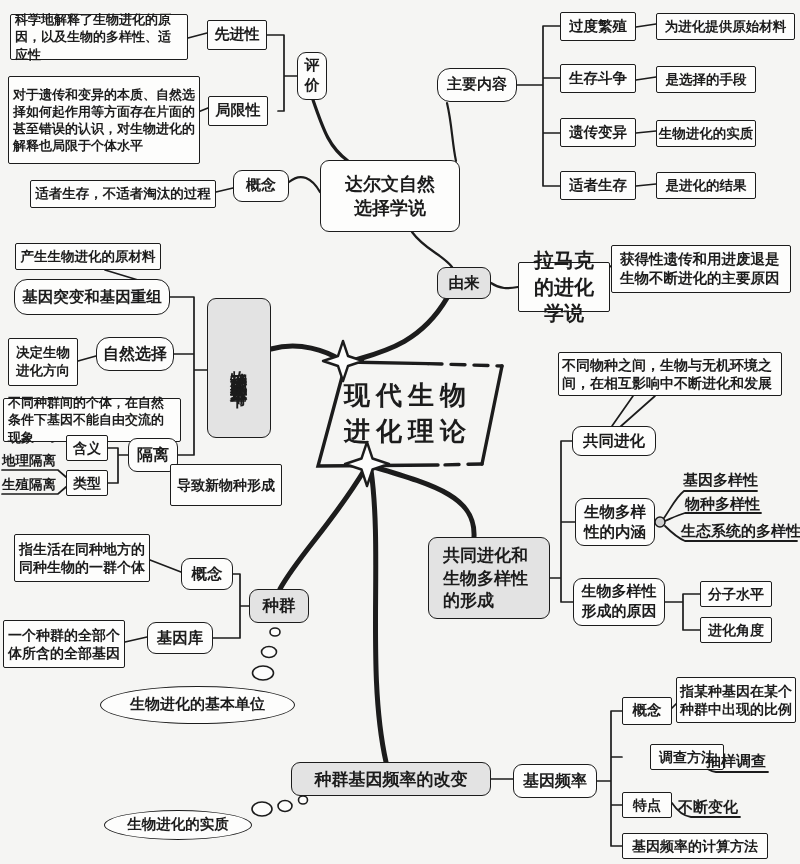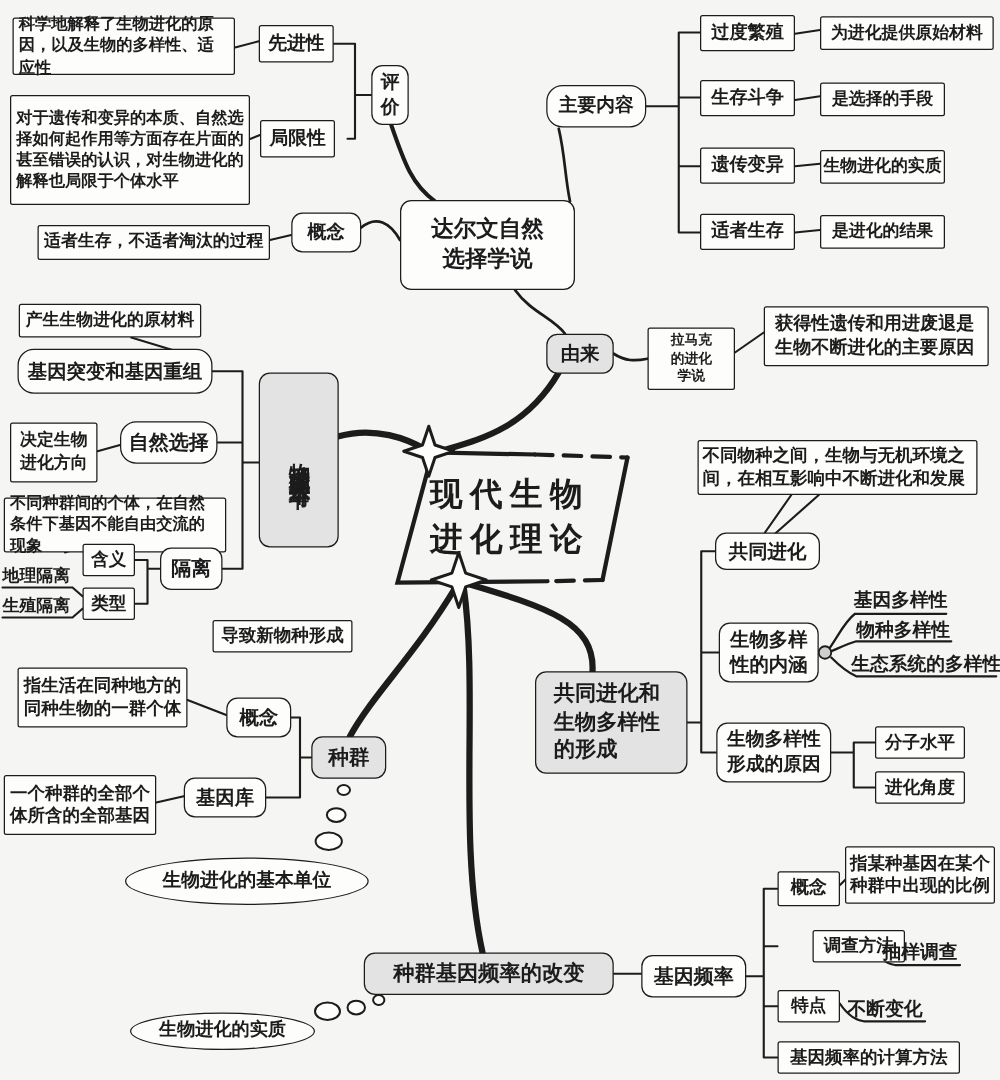--- a/index.html
+++ b/index.html
@@ -100,34 +100,34 @@
   <div class="n sq" style="left:560px;top:12px;width:76px;height:29px;font-size:14.5px;">过度繁殖</div>
   <div class="n sq" style="left:656px;top:13px;width:139px;height:27px;font-size:13.5px;">为进化提供原始材料</div>
   <div class="n sq" style="left:560px;top:64px;width:76px;height:29px;font-size:14.5px;">生存斗争</div>
   <div class="n sq" style="left:656px;top:66px;width:100px;height:27px;font-size:13.5px;">是选择的手段</div>
   <div class="n sq" style="left:560px;top:118px;width:76px;height:29px;font-size:14.5px;">遗传变异</div>
   <div class="n sq" style="left:656px;top:120px;width:100px;height:27px;font-size:13.5px;">生物进化的实质</div>
   <div class="n sq" style="left:560px;top:171px;width:76px;height:29px;font-size:14.5px;">适者生存</div>
   <div class="n sq" style="left:656px;top:172px;width:100px;height:27px;font-size:13.5px;">是进化的结果</div>
 
   <div class="n rd shade" style="left:437px;top:267px;width:54px;height:32px;font-size:15.5px;">由来</div>
-  <div class="n sq" style="left:518px;top:262px;width:70px;height:50px;font-size:11px;padding:0 13px;">拉马克的进化学说</div>
+  <div class="n sq" style="left:518px;top:262px;width:92px;height:50px;font-size:20px;padding:0 13px;">拉马克的进化学说</div>
   <div class="n sq la" style="left:611px;top:245px;width:180px;height:48px;font-size:14.5px;padding:2px 8px;">获得性遗传和用进废退是生物不断进化的主要原因</div>
 
   <div class="n sq" style="left:15px;top:243px;width:146px;height:27px;font-size:13.5px;">产生生物进化的原材料</div>
   <div class="n rd2" style="left:14px;top:279px;width:156px;height:36px;font-size:15.5px;">基因突变和基因重组</div>
   <div class="n sq" style="left:8px;top:338px;width:70px;height:48px;font-size:13.5px;padding:0 4px;">决定生物进化方向</div>
   <div class="n rd2" style="left:96px;top:337px;width:78px;height:34px;font-size:16px;">自然选择</div>
   <div class="n sq la" style="left:3px;top:398px;width:178px;height:44px;font-size:13px;padding:2px 4px;">不同种群间的个体，在自然条件下基因不能自由交流的现象</div>
   <div class="n sq" style="left:66px;top:435px;width:42px;height:26px;font-size:14px;">含义</div>
   <div class="txt" style="left:2px;top:452px;font-size:13.5px;">地理隔离</div>
   <div class="txt" style="left:2px;top:476px;font-size:13.5px;">生殖隔离</div>
   <div class="n sq" style="left:66px;top:470px;width:42px;height:26px;font-size:14px;">类型</div>
   <div class="n rd" style="left:128px;top:438px;width:50px;height:34px;font-size:16px;">隔离</div>
-  <div class="n sq" style="left:170px;top:464px;width:112px;height:26px;font-size:14px;margin-top:32px;">导致新物种形成</div>
+  <div class="n sq" style="left:170px;top:464px;width:112px;height:42px;font-size:14px;">导致新物种形成</div>
   <div class="n rd shade vert" style="left:207px;top:298px;width:64px;height:140px;font-size:17px;padding:6px 0;">
     <span>物种形成的三个基本环节</span>
   </div>
 
   <div class="n sq la" style="left:558px;top:352px;width:224px;height:44px;font-size:14px;padding:2px 3px;">不同物种之间，生物与无机环境之间，在相互影响中不断进化和发展</div>
   <div class="n rd" style="left:572px;top:426px;width:84px;height:30px;font-size:15.5px;">共同进化</div>
   <div class="n rd shade la" style="left:428px;top:537px;width:122px;height:82px;font-size:17px;padding:4px 14px;">共同进化和生物多样性的形成</div>
   <div class="n rd" style="left:575px;top:498px;width:80px;height:48px;font-size:15.5px;padding:0 6px;">生物多样性的内涵</div>
   <div class="txt" style="left:683px;top:471px;font-size:15px;">基因多样性</div>
   <div class="txt" style="left:685px;top:495px;font-size:15px;">物种多样性</div>

